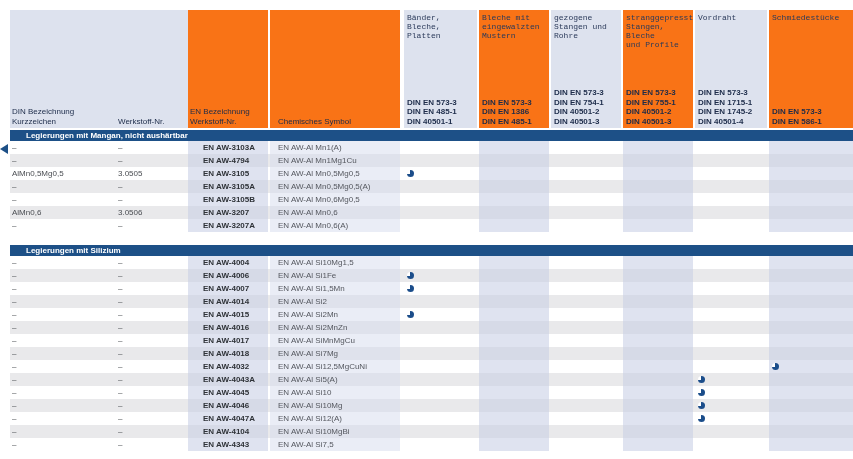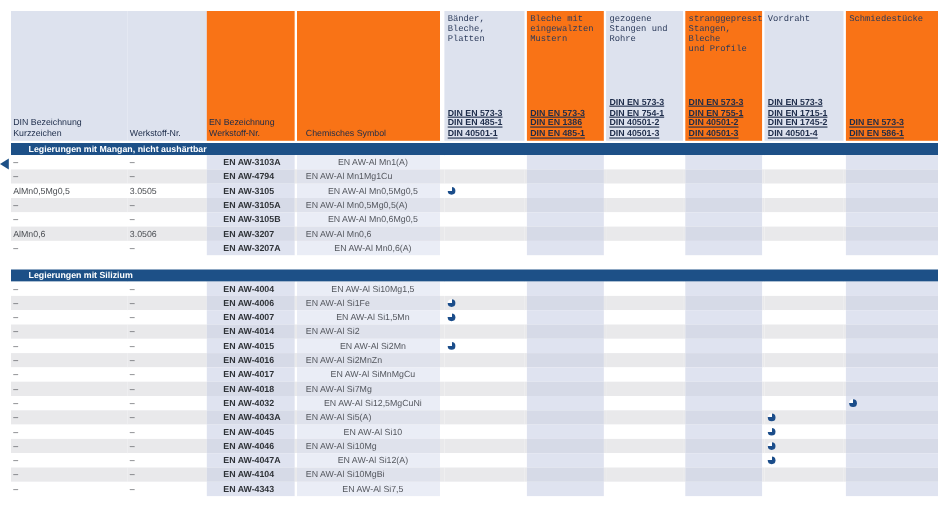--- a/index.html
+++ b/index.html
@@ -27,39 +27,39 @@
   .hlabel{
     font-size:8px;line-height:9.5px;font-weight:normal;color:#1c2b49;
     white-space:pre-line;padding:0 0 2px 2px;
   }
   .htitle{
     font-size:8px;line-height:9px;font-weight:normal;color:#2b3a5a;
     white-space:pre-line;padding:3px 0 0 3px;font-family:Liberation Mono, monospace;
   }
   .hnorms{
     font-size:8px;line-height:9.5px;font-weight:bold;color:#1c2b49;
-    white-space:pre-line;padding:0 0 2px 3px;text-decoration:underline;
+    white-space:pre-line;padding:0 0 2px 3px;
   }
   .pad-sym{padding-left:8px;}
 
   
   .secbar{
     height:11px;background:#1d5087;color:#ffffff;
     font-size:8px;font-weight:bold;line-height:11px;
     padding-left:16px;box-sizing:border-box;margin-top:2px;
   }
 
   
   .trow{height:13px;}
   .cell{height:13px;line-height:13px;font-size:8px;overflow:hidden;white-space:nowrap;box-sizing:border-box;}
   .r0 .cell,.r0 .gut{background:#ffffff;}
   .r1 .cell,.r1 .gut{background:#e9e9eb;}
   .r0 .tint{background:#dfe3f0;}
   .r1 .tint{background:#d6dae7;}
-  .r0 .tint-light{background:#eaedf6;text-align:center;}
+  .r0 .tint-light{background:#eaedf6;}
   .r1 .tint-light{background:#dfe2ec;}
   .c-din,.c-wnr{color:#4a4d52;padding-left:2px;}
   .c-en{font-weight:bold;color:#2e3237;padding-left:15px;}
   .c-sym{color:#54575e;padding-left:8px;}
   .dot{
     display:inline-block;width:7px;height:7px;border-radius:50%;
     background:conic-gradient(#1b4d8a 0deg 270deg,#ffffff 270deg 360deg);
     margin:3px 0 0 3px;vertical-align:top;
   }
 

